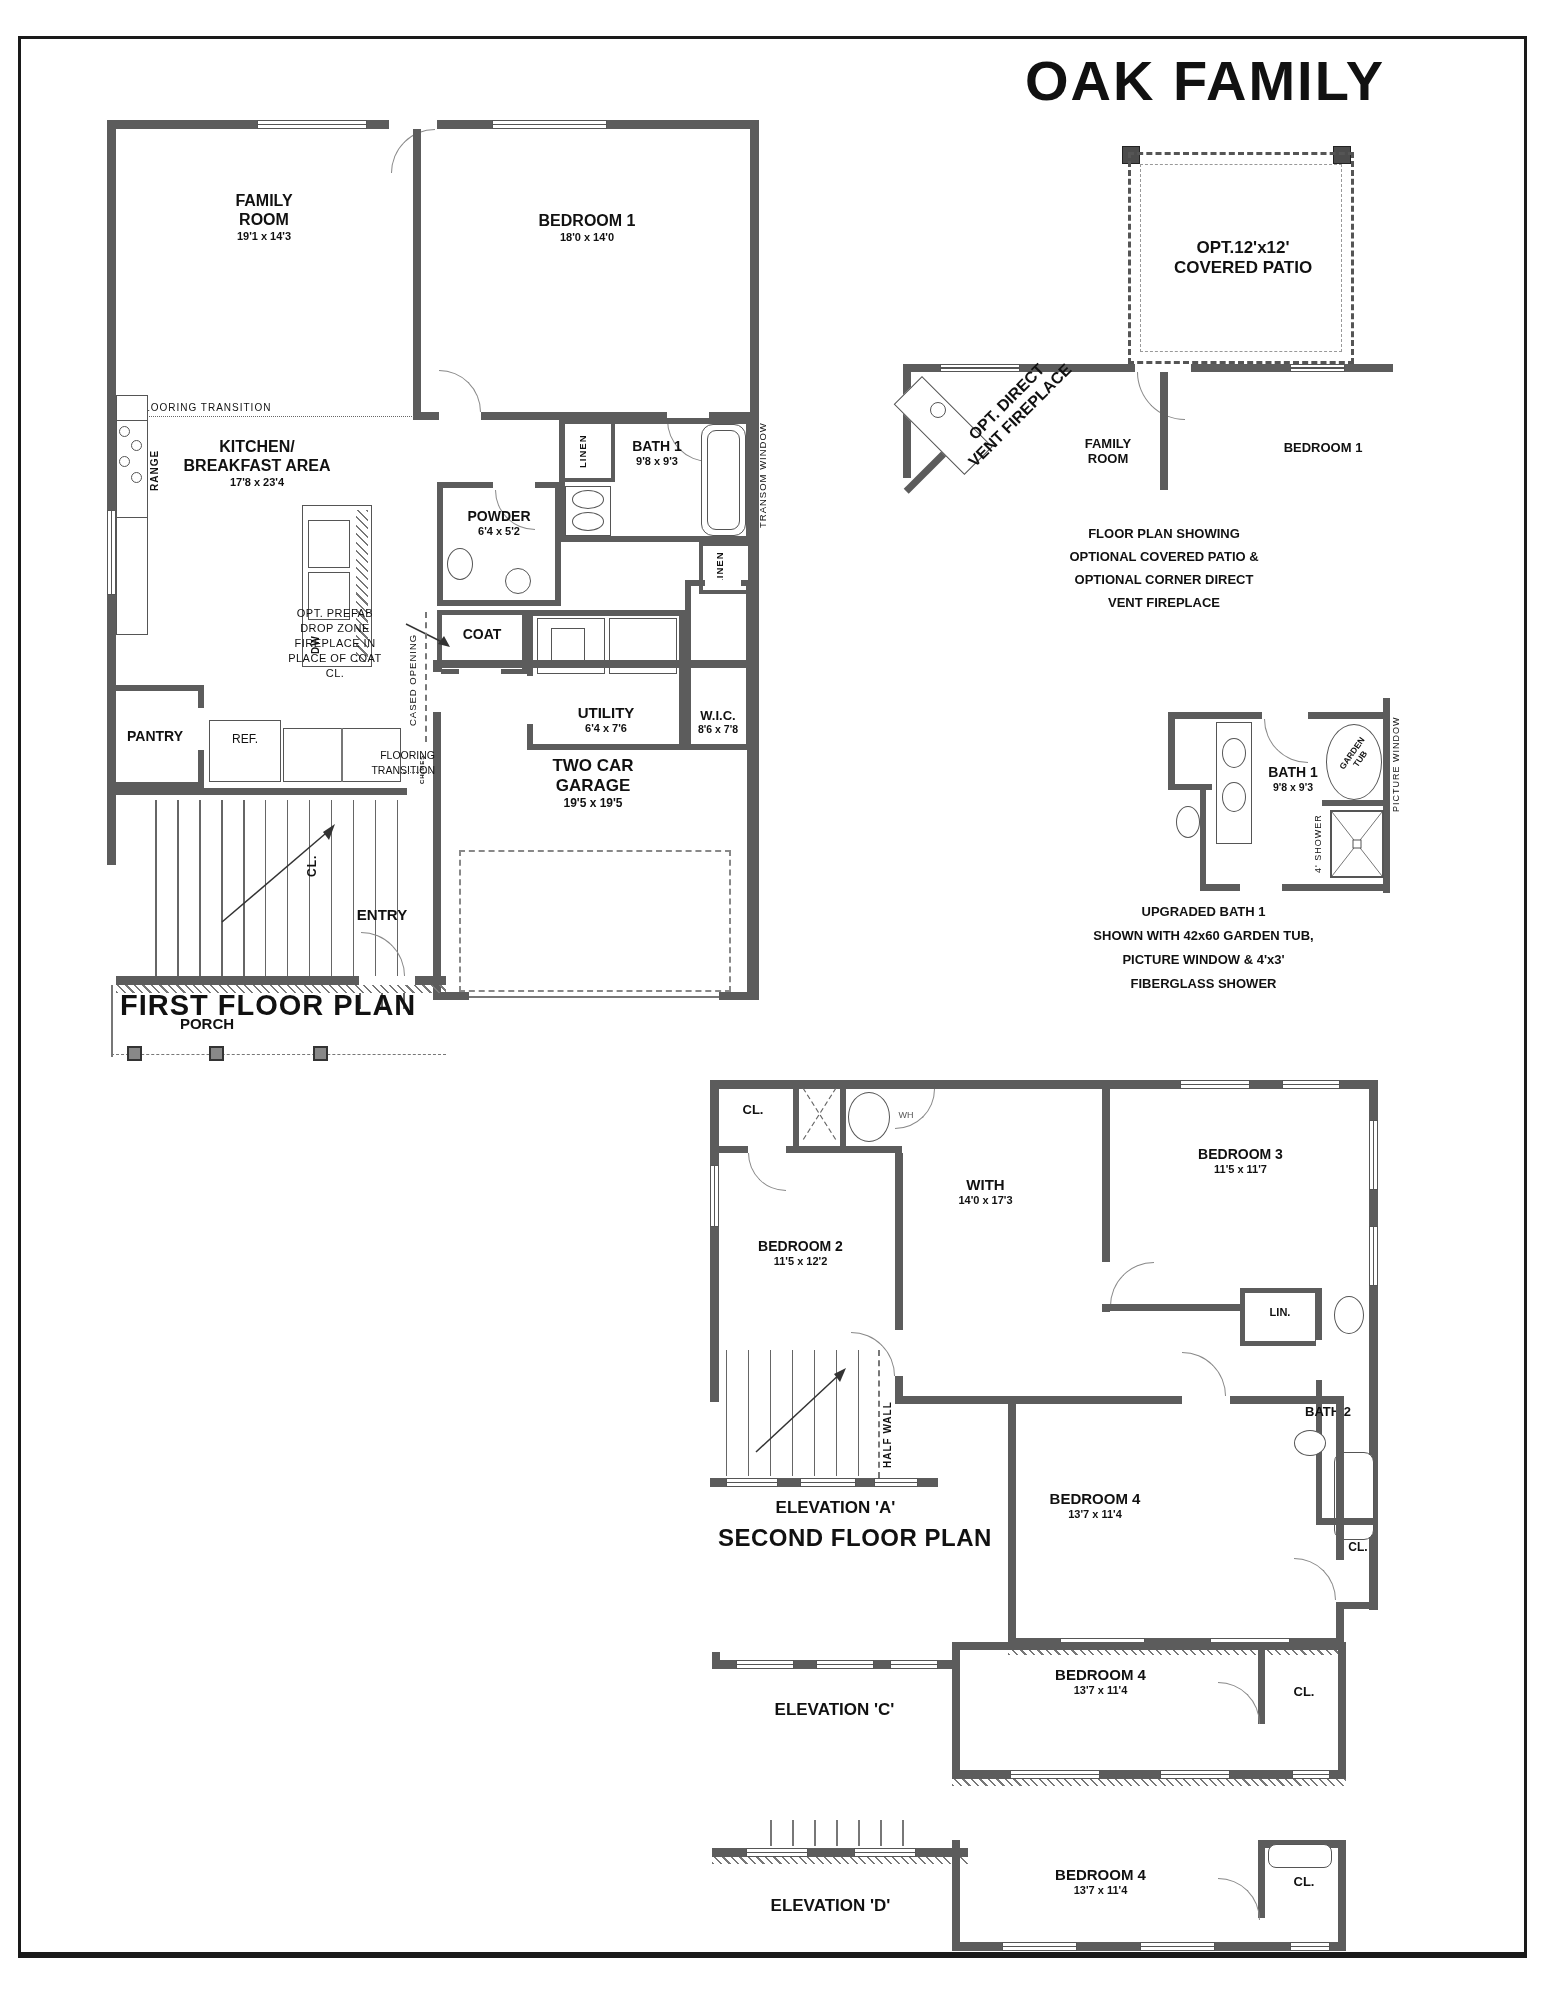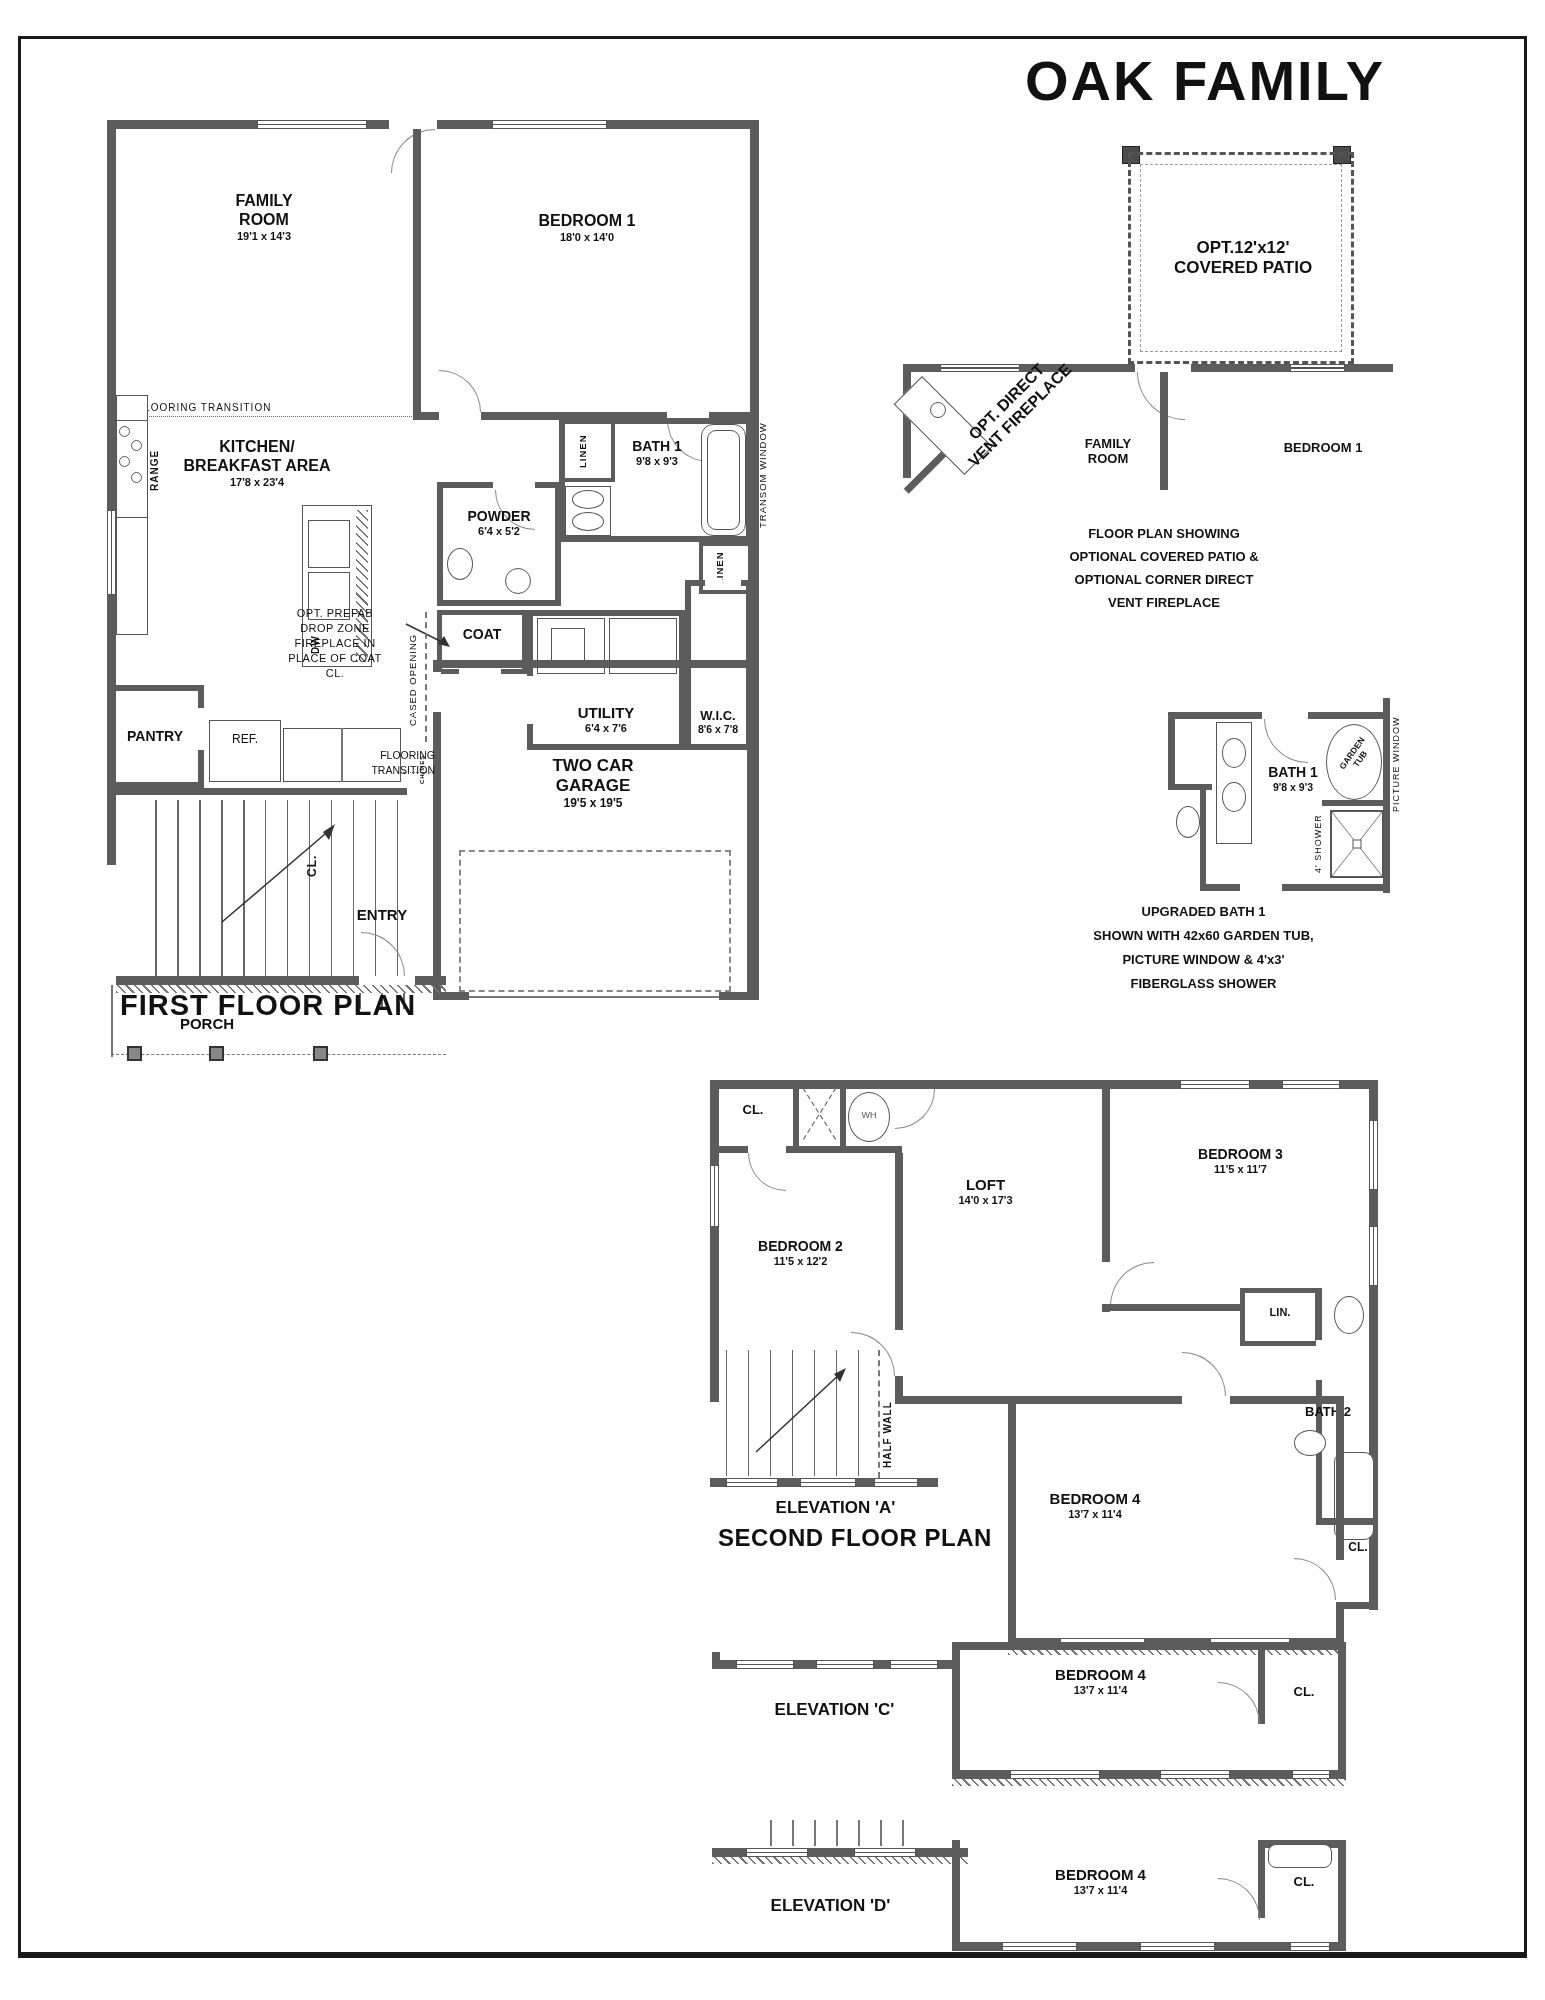--- a/index.html
+++ b/index.html
@@ -279,32 +279,32 @@
 <div class="w" style="left:840px;top:1080px;width:6px;height:66px;"></div>
 <div class="w" style="left:710px;top:1146px;width:192px;height:7px;"></div>
 <div class="gap" style="left:748px;top:1146px;width:38px;height:7px;"></div>
 <div class="arc" style="left:748px;top:1153px;width:38px;height:38px;transform:rotate(270deg);"></div>
 <div class="lab" style="left:728px;top:1102px;width:50px;font-size:13px;">CL.</div>
 <svg class="abs" style="left:801px;top:1086px;" width="37" height="56">
   <line x1="2" y1="2" x2="35" y2="54" stroke="#666" stroke-width="1.2" stroke-dasharray="5 3"></line>
   <line x1="35" y1="2" x2="2" y2="54" stroke="#666" stroke-width="1.2" stroke-dasharray="5 3"></line>
 </svg>
 <div class="oval" style="left:848px;top:1092px;width:42px;height:50px;"></div>
-<div class="abs" style="left:848px;top:1110px;width:42px;text-align:center;font-size:9px;color:#555;">WH</div>
+<div class="abs" style="left:885px;top:1110px;width:42px;text-align:center;font-size:9px;color:#555;">WH</div>
 <div class="arc" style="left:895px;top:1089px;width:40px;height:40px;transform:rotate(180deg);"></div>
 
 <div class="w" style="left:895px;top:1153px;width:8px;height:250px;"></div>
 <div class="gap" style="left:895px;top:1330px;width:8px;height:46px;"></div>
 <div class="arc" style="left:851px;top:1332px;width:44px;height:44px;transform:rotate(90deg);"></div>
 <div class="lab" style="left:728px;top:1238px;width:145px;font-size:14px;">
   <div>BEDROOM 2</div>
   <div class="dim">11'5 x 12'2</div>
 </div>
 <div class="lab" style="left:928px;top:1176px;width:115px;font-size:15px;">
-  <div>LOFT</div>
+  <div>WITH</div>
   <div class="dim">14'0 x 17'3</div>
 </div>
 
 <div class="w" style="left:1102px;top:1080px;width:8px;height:232px;"></div>
 <div class="gap" style="left:1102px;top:1262px;width:8px;height:44px;"></div>
 <div class="arc" style="left:1110px;top:1262px;width:44px;height:44px;transform:rotate(0deg);"></div>
 <div class="lab" style="left:1168px;top:1146px;width:145px;font-size:14px;">
   <div>BEDROOM 3</div>
   <div class="dim">11'5 x 11'7</div>
 </div>

